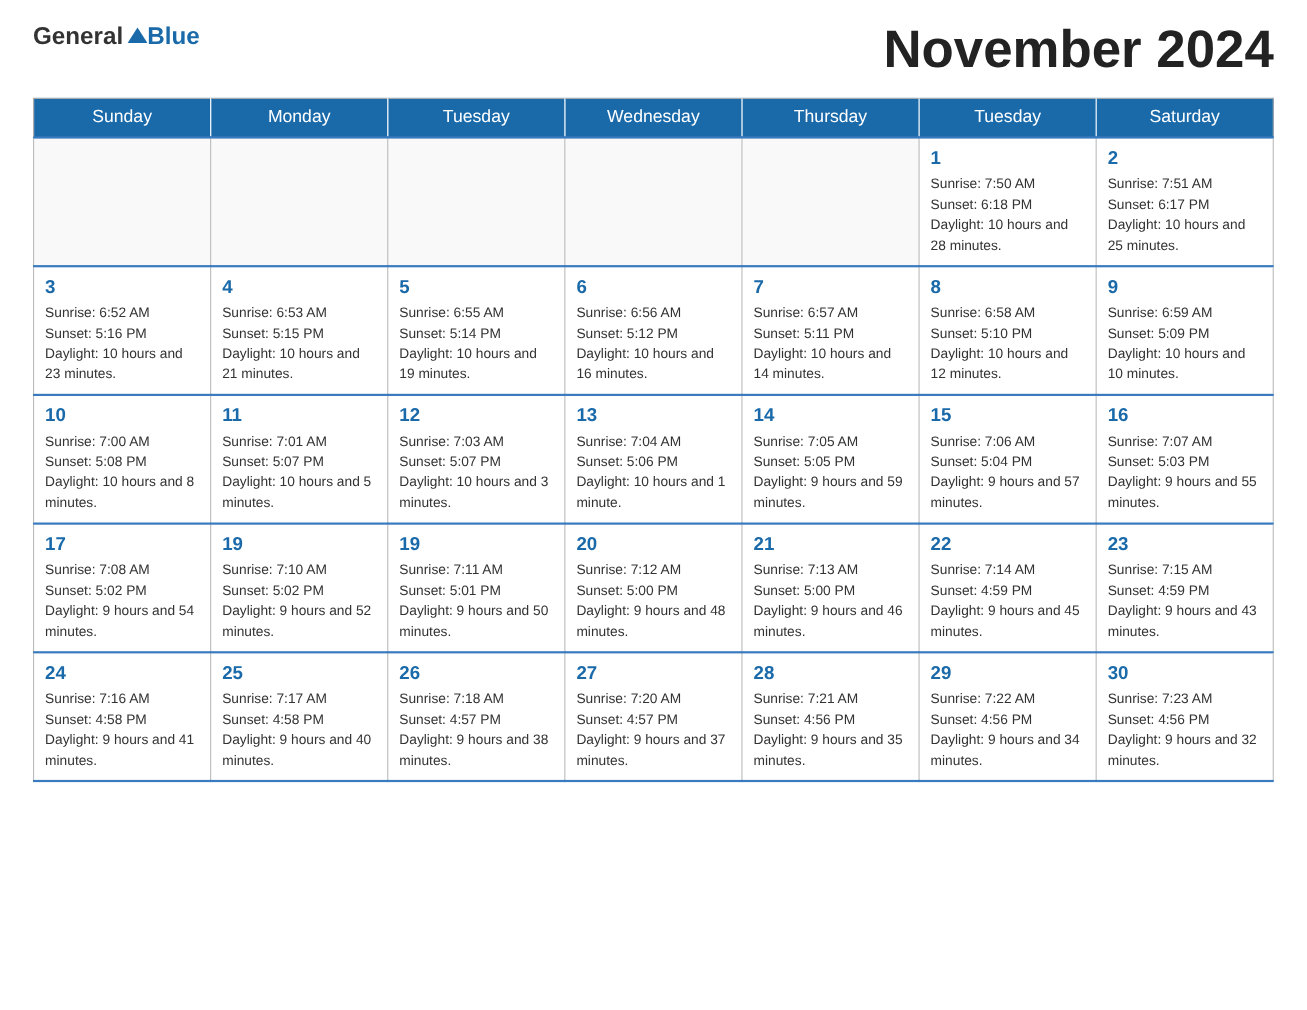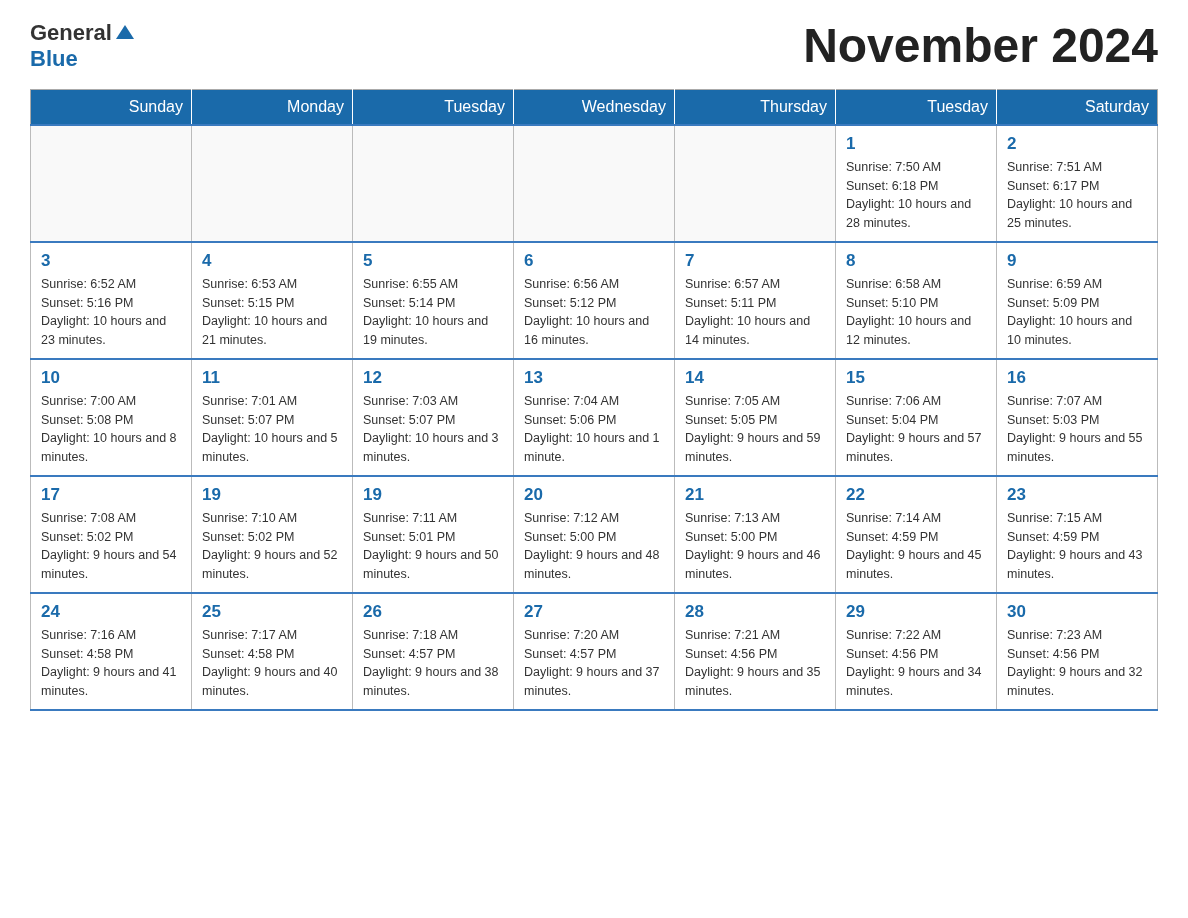--- a/index.html
+++ b/index.html
@@ -13,21 +13,21 @@
 
     .header-area {
       display: flex;
       justify-content: space-between;
       align-items: flex-start;
       margin-bottom: 16px;
     }
 
     .logo {
       display: flex;
-      flex-direction: column;
+      flex-direction: row;
       align-items: flex-start;
       justify-content: center;
     }
 
     .logo-general {
       font-size: 22px;
       font-weight: bold;
       color: #333;
     }
 
@@ -61,21 +61,21 @@
       border-collapse: collapse;
       border: 1px solid #aaa;
     }
 
     .calendar-table th {
       background-color: #1a6aaa;
       color: #fff;
       padding: 8px 8px;
       font-size: 16px;
       font-weight: normal;
-      text-align: right;
+      text-align: center;
       border-right: 1px solid #fff;
     }
 
     .calendar-table th:last-child {
       border-right: none;
     }
 
     .calendar-table td {
       vertical-align: top;
       padding: 8px 10px;

